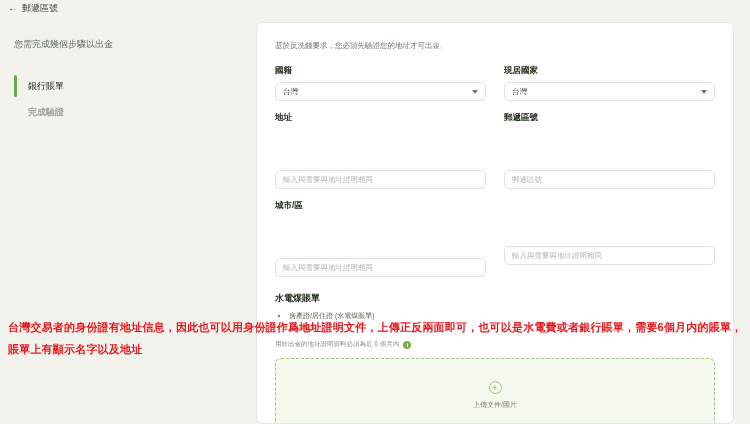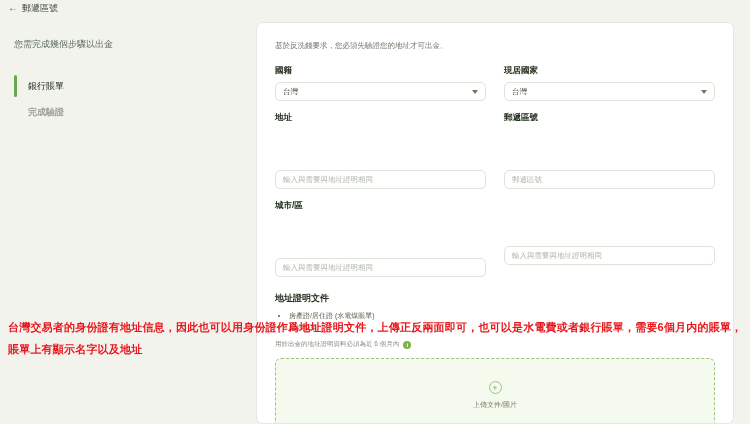--- a/index.html
+++ b/index.html
@@ -220,21 +220,21 @@
         <div class="field-label">城市/區</div>
         <div class="control placeholder">輸入與需要與地址證明相同</div>
       </div>
 
       <div>
         <div class="control placeholder">輸入與需要與地址證明相同</div>
       </div>
 
     </div>
 
-    <div class="docs-title">地址證明文件</div>
+    <div class="docs-title">水電煤賬單</div>
     <ul class="docs-list">
       <li>房產證/居住證 (水電煤賬單)</li>
       <li>銀行賬單</li>
     </ul>
 
     <div class="note-row">
       <span>用於出金的地址證明資料必須為近 6 個月內</span>
       <span class="info-dot">i</span>
     </div>
 

